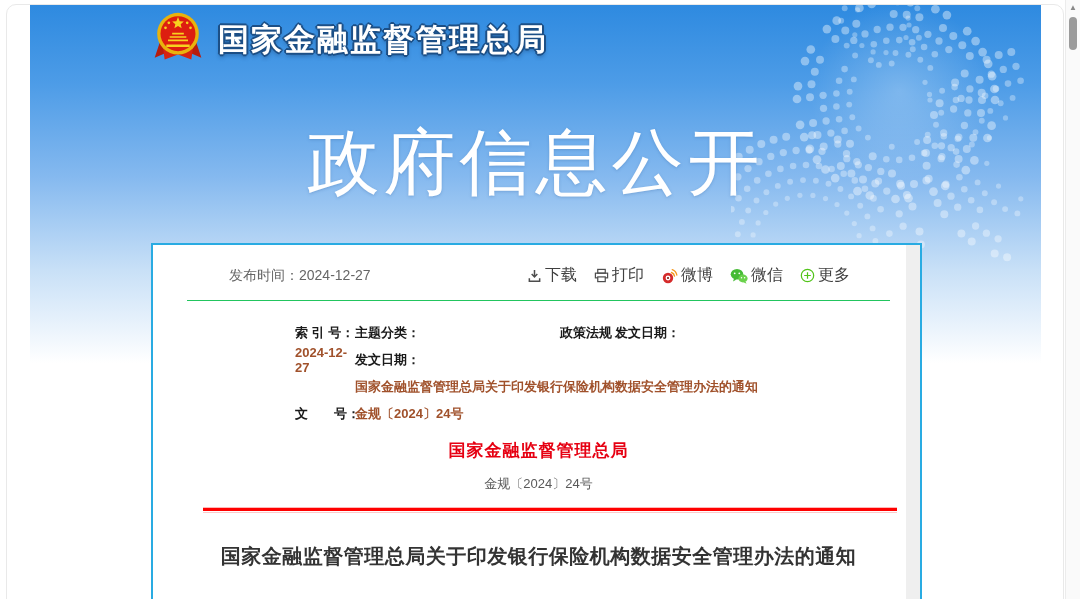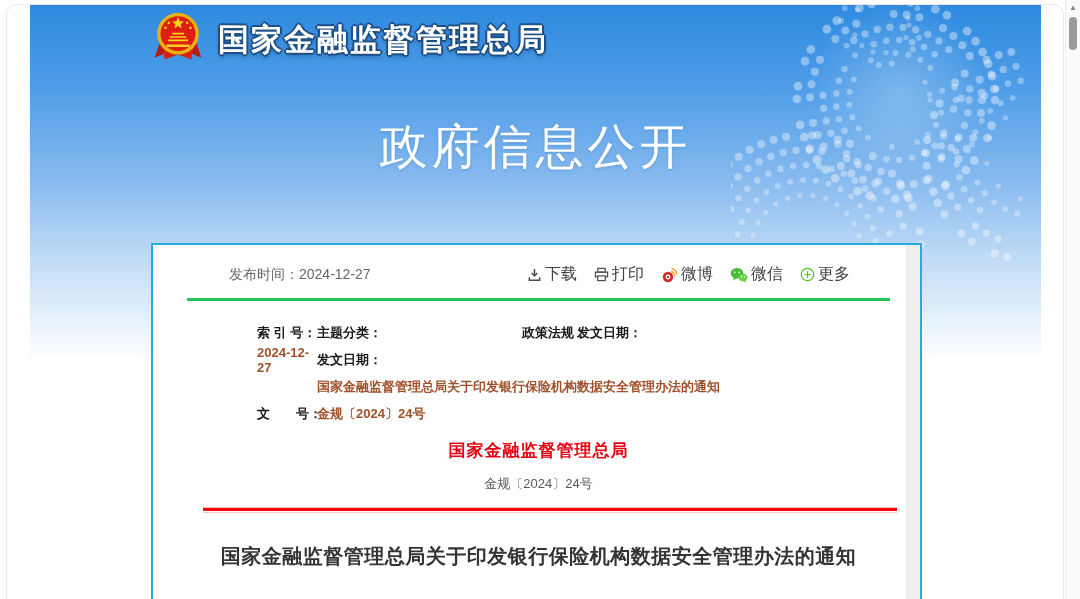--- a/index.html
+++ b/index.html
@@ -21,39 +21,39 @@
   .site-header { position:absolute; left:0; top:0; width:100%; height:70px; }
   .emblem { position:absolute; left:123px; top:6px; width:50px; height:52px; }
   .site-title { position:absolute; left:188px; top:14px; font-size:31px; font-weight:bold;
     color:#ffffff; letter-spacing:2px;
     text-shadow:-2px 0 0 #1c4f86, 2px 0 0 #1c4f86, 0 -2px 0 #1c4f86, 0 2px 0 #1c4f86,
                 -1px -1px 0 #1c4f86, 1px 1px 0 #1c4f86, 1px -1px 0 #1c4f86, -1px 1px 0 #1c4f86,
                 0 3px 4px rgba(10,40,80,.45); }
 
   .page-title { position:absolute; left:0; top:110px; width:100%; text-align:center;
     font-family:"Liberation Serif","DejaVu Serif",serif;
-    font-size:48px; font-weight:400; color:#ffffff; letter-spacing:4px;
+    font-size:72px; font-weight:400; color:#ffffff; letter-spacing:4px;
     text-shadow:0 1px 3px rgba(60,110,170,.35); }
 
   
   .doc-card { position:absolute; left:144px; top:238px; width:771px; height:420px;
     border:2px solid #29abe2; background:#ffffff; }
   .doc-scroll-track { position:absolute; right:0; top:0; width:14px; height:100%;
     background:#efefef; }
   .doc-inner { position:absolute; left:0; top:0; right:14px; bottom:0; padding:0 16px 0 34px; }
 
   .pub-row { height:56px; display:flex; align-items:center; justify-content:space-between;
-    border-bottom:3px solid #22c55e; padding:6px 40px 0 42px; }
+    border-bottom:1px solid #22c55e; padding:6px 40px 0 42px; }
   .pub-time { font-size:14px; color:#666; }
   .toolbar { display:flex; align-items:center; gap:17px; }
   .tool-btn { display:flex; align-items:center; gap:3px; font-size:16px; color:#404040;
     cursor:pointer; white-space:nowrap; }
   .tool-btn svg { display:block; }
 
-  .meta-table { margin:18px 0 0 70px; width:566px; display:grid;
+  .meta-table { margin:18px 0 0 108px; width:566px; display:grid;
     grid-template-columns:60px 205px 55px auto; grid-auto-rows:27px;
     font-size:13px; font-weight:bold; align-items:center; }
   .meta-label { color:#1a1a1a; white-space:pre; }
   .meta-value { color:#a0512b; }
   .span-rest { grid-column:2 / -1; }
 
   .org-title { margin-top:12px; text-align:center; font-size:17px; font-weight:bold;
     color:#e60012; letter-spacing:1px; }
   .doc-number { margin-top:13px; text-align:center; font-size:13px; color:#595959; }
   .red-line { margin:14px auto 0 16px; width:694px; height:6px;

